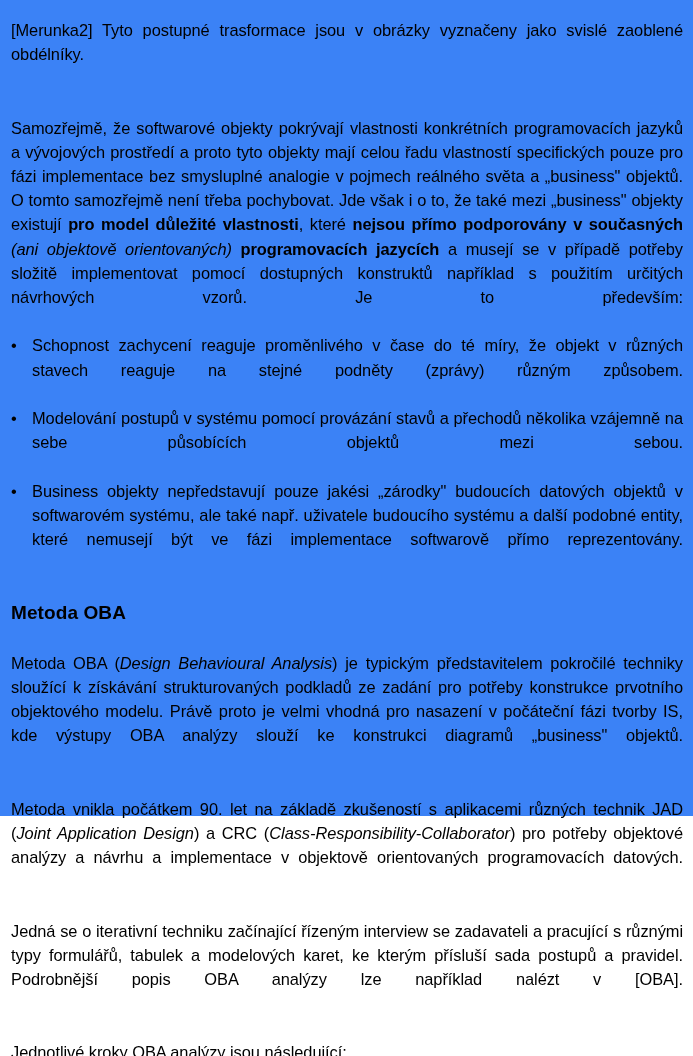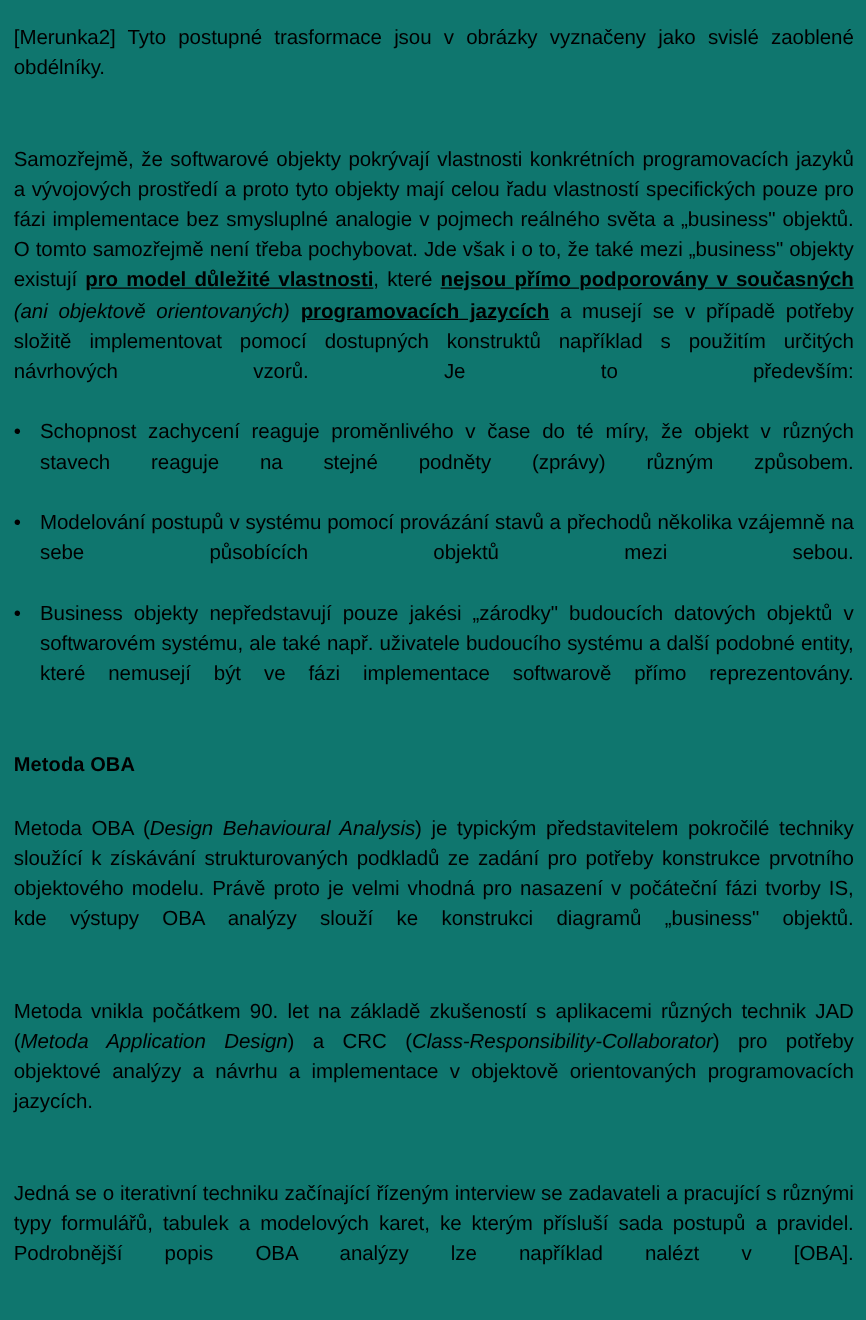--- a/index.html
+++ b/index.html
@@ -10,22 +10,22 @@
   body {
     width: 693px;
     height: 1056px;
     font-family: "Liberation Sans", sans-serif;
     color: #000000;
     overflow: hidden;
   }
   .page {
     position: relative;
     width: 693px;
-    height: 1056px;
-    background: #0f766e;
+    height: 816px;
+    background: #3b82f6;
     padding: 0;
     box-sizing: border-box;
   }
   .content {
     position: absolute;
     left: 11px;
     top: 18px;
     width: 672px;
   }
   p.para {
@@ -42,21 +42,21 @@
     content: "";
     display: inline-block;
     width: 100%;
   }
   p.para.nojust:after { display: none; }
   .gap-md { height: 25px; }
   .gap-lg { height: 26px; }
 
   h2.heading {
     margin: 0;
-    font-size: 16px;
+    font-size: 19px;
     line-height: 24.2px;
     font-weight: bold;
     text-align: left;
     letter-spacing: 0.1px;
   }
 
   ul.bullets {
     margin: 0;
     padding: 0;
     list-style: none;
@@ -75,21 +75,21 @@
     width: 100%;
   }
   ul.bullets > li .bullet-dot {
     position: absolute;
     left: 0px;
     top: 0px;
     font-size: 16.4px;
     line-height: 24.2px;
   }
 
-  b, .b { font-weight: bold; text-decoration: underline; }
+  b, .b { font-weight: bold; }
   i, .i { }
 </style>
 </head>
 <body>
 
 <div class="page">
   <div class="content">
 
     <p class="para"><span>[Merunka2] Tyto postupné trasformace jsou v obrázky vyznačeny jako svislé zaoblené obdélníky.</span></p>
 
@@ -106,21 +106,21 @@
     <div class="gap-lg"></div>
 
     <h2 class="heading">Metoda OBA</h2>
 
     <div class="gap-md"></div>
 
     <p class="para"><span>Metoda OBA (</span><i>Design Behavioural Analysis</i><span>) je typickým představitelem pokročilé techniky sloužící k získávání strukturovaných podkladů ze zadání pro potřeby konstrukce prvotního objektového modelu. Právě proto je velmi vhodná pro nasazení v počáteční fázi tvorby IS, kde výstupy OBA analýzy slouží ke konstrukci diagramů „business" objektů.</span></p>
 
     <div class="gap-md"></div>
 
-    <p class="para"><span>Metoda vnikla počátkem 90. let na základě zkušeností s aplikacemi různých technik JAD (</span><i>Metoda Application Design</i><span>) a CRC (</span><i>Class-Responsibility-Collaborator</i><span>) pro potřeby objektové analýzy a návrhu a implementace v objektově orientovaných programovacích jazycích.</span></p>
+    <p class="para"><span>Metoda vnikla počátkem 90. let na základě zkušeností s aplikacemi různých technik JAD (</span><i>Joint Application Design</i><span>) a CRC (</span><i>Class-Responsibility-Collaborator</i><span>) pro potřeby objektové analýzy a návrhu a implementace v objektově orientovaných programovacích datových.</span></p>
 
     <div class="gap-md"></div>
 
     <p class="para"><span>Jedná se o iterativní techniku začínající řízeným interview se zadavateli a pracující s různými typy formulářů, tabulek a modelových karet, ke kterým přísluší sada postupů a pravidel. Podrobnější popis OBA analýzy lze například nalézt v [OBA].</span></p>
 
     <div class="gap-md"></div>
 
     <p class="para nojust"><span>Jednotlivé kroky OBA analýzy jsou následující:</span></p>
 
   </div>

